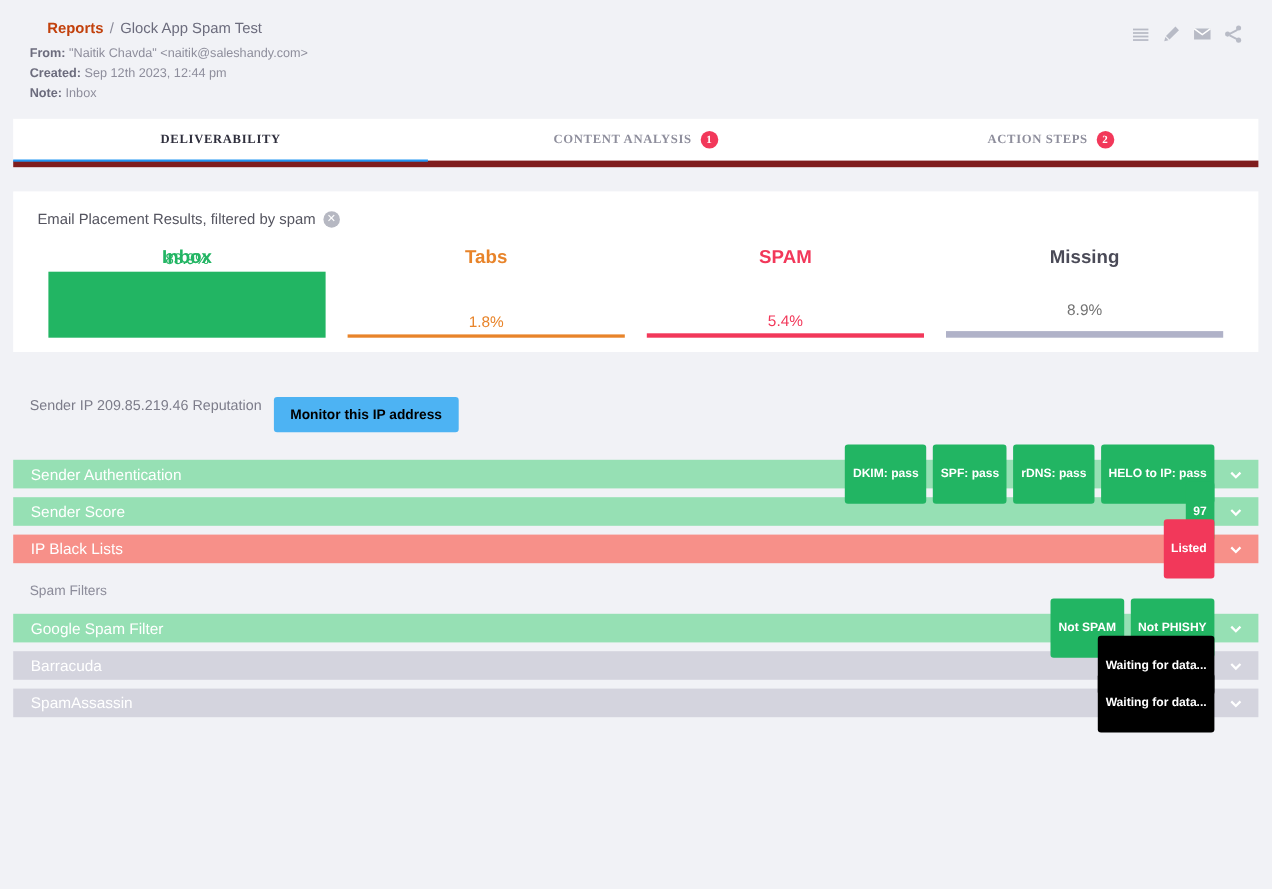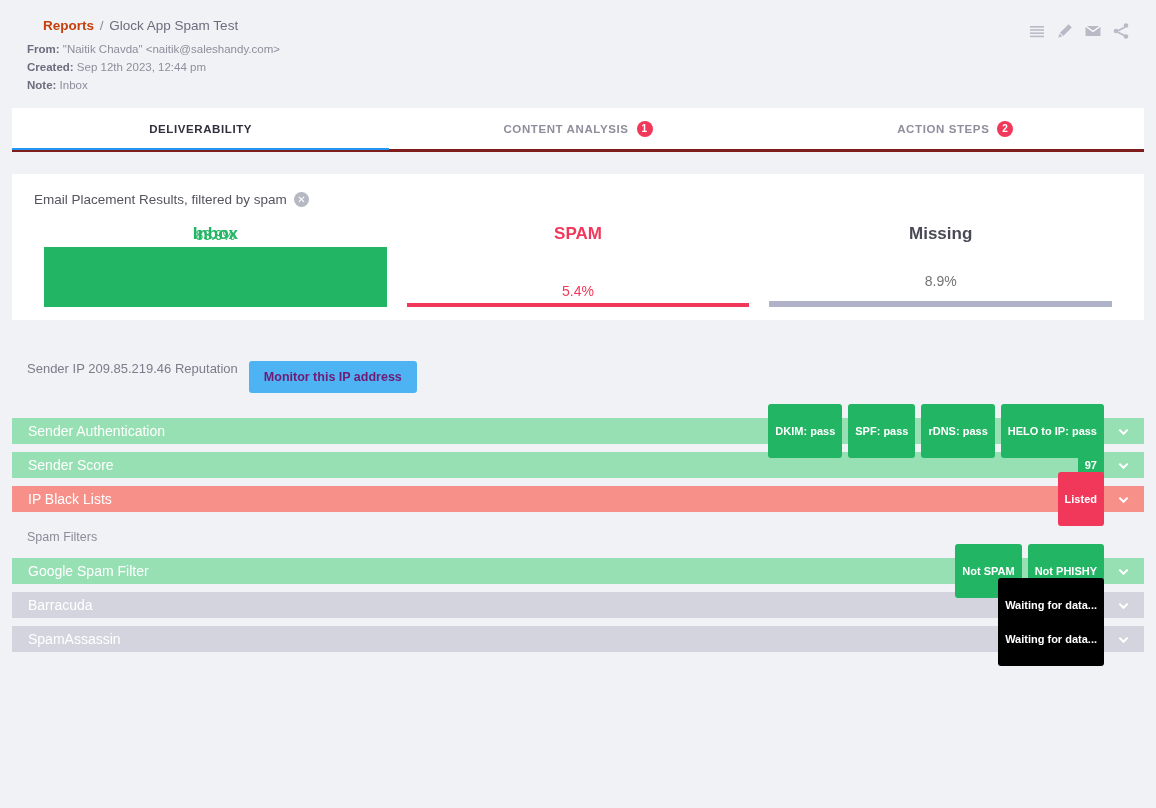--- a/index.html
+++ b/index.html
@@ -22,21 +22,22 @@
   .header-icons {
     position: absolute; top: 22px; right: 26px;
     display: flex; gap: 10px; align-items: center;
   }
   .hicon { width: 18px; height: 18px; display: block; cursor: pointer; fill: #b8bbc6; }
 
   
   .tabs {
     margin: 6px 12px 0 12px; height: 44px; background: #fff;
     display: flex; align-items: stretch;
-    border-bottom: 3px solid #7f1d1d;
+    border-bottom: 6px solid #7f1d1d;
+    font-family: Liberation Serif, serif;
   }
   .tab {
     flex: 1; display: flex; align-items: center; justify-content: center;
     gap: 8px; font-size: 11.5px; letter-spacing: .6px; font-weight: bold;
     color: #8e8e9c; cursor: pointer; position: relative;
   }
   .tab.active { color: #2f2f3d; }
   .tab.active::after {
     content: ""; position: absolute; left: 0; right: 0; bottom: -1px;
     height: 2px; background: #2196f3;
@@ -75,21 +76,21 @@
     font-size: 14px;
   }
   .bar { position: absolute; left: 0; right: 0; bottom: 0; }
 
   
   .ip-row {
     margin: 41px 0 0 27px; display: flex; align-items: flex-start; gap: 11px;
   }
   .ip-text { font-size: 13px; color: #7c7c8a; }
   .monitor-btn {
-    background: #4db3f3; color: #701a75; font-size: 12.5px; font-weight: bold;
+    background: #4db3f3; color: #000000; font-size: 12.5px; font-weight: bold;
     padding: 9px 15px; border: none; border-radius: 3px; cursor: pointer;
     font-family: "Liberation Sans", sans-serif;
   }
 
   
   .rows { margin: 25px 12px 0 12px; }
   .rows.filters { margin-top: 0; }
   .acc-row {
     height: 26px; margin-bottom: 8px; display: flex; align-items: center;
     padding: 0 0 0 16px; cursor: pointer;
@@ -185,20 +186,27 @@
   </div>
   <div class="chart-area" id="chart-area">
       <div class="chart-col">
         <div class="col-label" style="color: rgb(34, 181, 99);">Inbox</div>
         <div class="bar-wrap">
           <div class="bar-val" style="color: rgb(34, 181, 99); bottom: 64px;">83.9%</div>
           <div class="bar" style="background: rgb(34, 181, 99); height: 60px;"></div>
         </div>
       </div>
       <div class="chart-col">
+        <div class="col-label" style="color: rgb(232, 132, 42);">Tabs</div>
+        <div class="bar-wrap">
+          <div class="bar-val" style="color: rgb(232, 132, 42); bottom: 7px;">1.8%</div>
+          <div class="bar" style="background: rgb(232, 132, 42); height: 3px;"></div>
+        </div>
+      </div>
+      <div class="chart-col">
         <div class="col-label" style="color: rgb(242, 56, 90);">SPAM</div>
         <div class="bar-wrap">
           <div class="bar-val" style="color: rgb(242, 56, 90); bottom: 8px;">5.4%</div>
           <div class="bar" style="background: rgb(242, 56, 90); height: 4px;"></div>
         </div>
       </div>
       <div class="chart-col">
         <div class="col-label" style="color: rgb(74, 74, 87);">Missing</div>
         <div class="bar-wrap">
           <div class="bar-val" style="color: #737373; bottom: 18px;">8.9%</div>

